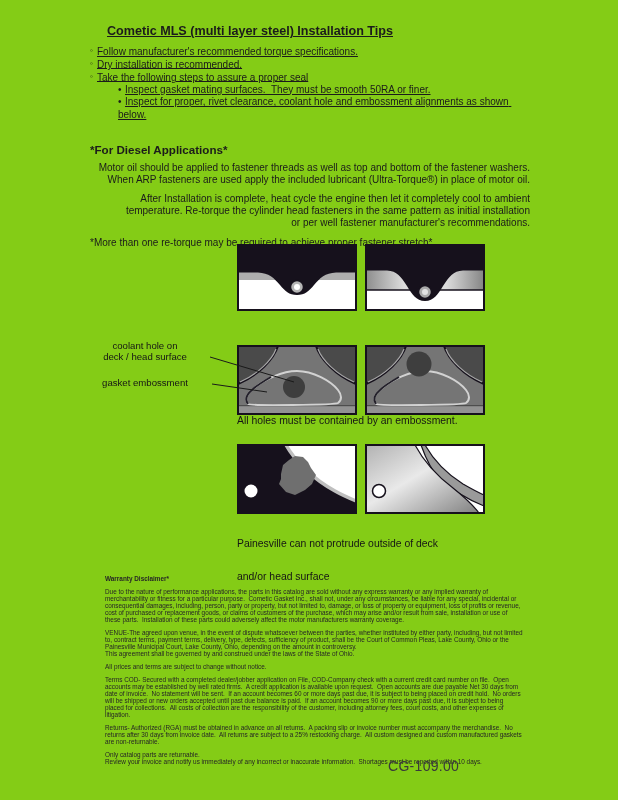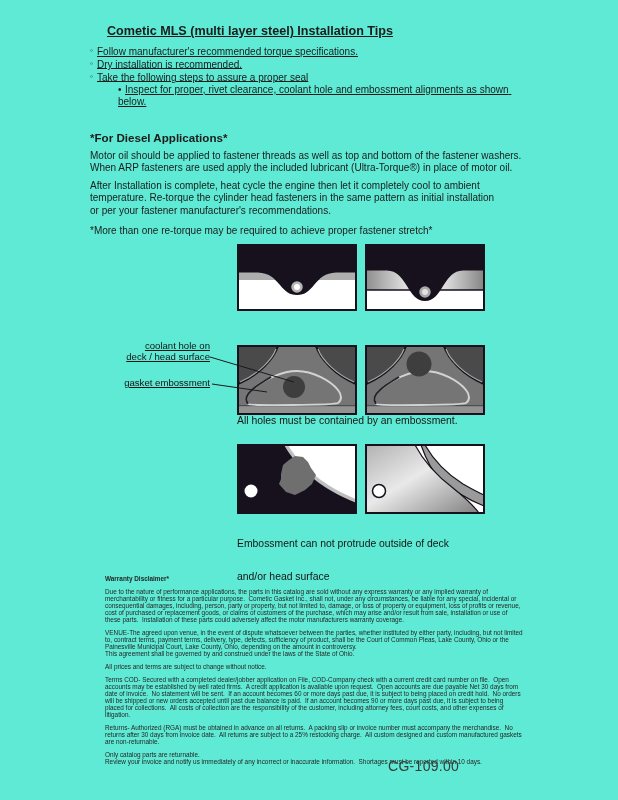--- a/index.html
+++ b/index.html
@@ -1,71 +1,72 @@
 <!DOCTYPE html>
 <html><head>
 <meta charset="utf-8">
 <style>
   html,body{margin:0;padding:0;background:#ffffff;}
   .page{
-    position:relative;width:618px;height:800px;background:#5eead4;
+    position:relative;width:618px;height:800px;background:#84cc16;
     font-family:"Liberation Sans",sans-serif;color:#1b1b1b;overflow:hidden;
   }
   
   .content{position:absolute;left:90px;top:24px;width:440px;}
   .title{font-size:12.6px;font-weight:bold;text-decoration:underline;margin:0 0 0 17px;}
   .bullets{margin-top:7px;font-size:10px;line-height:12.4px;text-decoration:underline;}
   .bullet-row{white-space:pre-wrap;}
   .open-dot{display:inline-block;font-size:8px;vertical-align:1.5px;width:7px;}
   .sub-row{margin-left:28px;white-space:pre-wrap;}
   .fill-dot{display:inline-block;font-size:10px;width:7px;}
   .diesel-h{font-size:11.6px;font-weight:bold;margin-top:22px;}
   .para{font-size:10px;line-height:12.3px;margin-top:6px;}
-  .para div{white-space:pre-wrap;}
+  .para div{white-space:pre-wrap;text-align:right;}
   .note{font-size:10px;margin-top:8px;white-space:pre-wrap;}
   
   .fig-label{position:absolute;width:120px;text-align:center;font-size:14.5px;letter-spacing:.3px;color:#121212;margin-top:16px;}
   .fig-box{position:absolute;width:120px;display:block;}
   .fig-caption{position:absolute;left:237px;font-size:10.4px;color:#151515;white-space:pre-wrap;}
   .col-l{left:237px;} .col-r{left:365px;}
-  .callout{position:absolute;text-align:right;font-size:9.6px;line-height:11px;color:#151515;text-decoration:underline;}
+  .callout{position:absolute;text-align:center;font-size:9.6px;line-height:11px;color:#151515;}
   .leader{position:absolute;left:205px;top:352px;pointer-events:none;}
   
   .fineprint{position:absolute;left:105px;top:575px;width:418px;font-size:6.4px;line-height:7px;color:#262626;}
   .fineprint .fp{white-space:pre-wrap;}
   .fp-head{font-weight:bold;}
   .fp-gap{margin-top:6px;}
   .doc-number{position:absolute;left:388px;top:758px;font-size:14px;color:#3a3a3a;letter-spacing:.3px;}
 </style>
 </head>
 <body>
 
 <div class="page">
 
   <div class="content">
     <h1 class="title">Cometic MLS (multi layer steel) Installation Tips</h1>
 
     <div class="bullets">
       <div class="bullet-row"><span class="open-dot">◦</span><span>Follow manufacturer's recommended torque specifications.</span></div>
       <div class="bullet-row"><span class="open-dot">◦</span><span>Dry installation is recommended.</span></div>
       <div class="bullet-row"><span class="open-dot">◦</span><span>Take the following steps to assure a proper seal</span></div>
+      <div class="sub-row"><span class="fill-dot">•</span><span>Inspect gasket mating surfaces.  They must be smooth 50RA or finer.</span></div>
       <div class="sub-row"><span class="fill-dot">•</span><span>Inspect for proper, rivet clearance, coolant hole and embossment alignments as shown below.</span></div>
     </div>
 
     <div class="diesel-h">*For Diesel Applications*</div>
 
     <div class="para">
       <div>Motor oil should be applied to fastener threads as well as top and bottom of the fastener washers.</div>
       <div>When ARP fasteners are used apply the included lubricant (Ultra-Torque®) in place of motor oil.</div>
     </div>
 
     <div class="para">
       <div>After Installation is complete, heat cycle the engine then let it completely cool to ambient</div>
       <div>temperature. Re-torque the cylinder head fasteners in the same pattern as initial installation</div>
-      <div>or per your fastener manufacturer's recommendations.</div>
+      <div>or per well fastener manufacturer's recommendations.</div>
     </div>
 
     <div class="note">*More than one re-torque may be required to achieve proper fastener stretch*</div>
   </div>
 
   <div class="fig-label col-l" style="top:229px">RIGHT</div>
   <div class="fig-label col-r" style="top:229px">WRONG</div>
 
   <svg class="fig-box col-l" style="top:244px" viewBox="0 0 120 67">
     <rect x="1" y="1" width="118" height="65" fill="#ffffff"></rect>
@@ -162,21 +163,21 @@
       </linearGradient>
     </defs>
     <rect x="1" y="1" width="118" height="68" fill="#ffffff"></rect>
     <path d="M60,1 C68,15 82,30 98,40 C105,44 112,48 119,51 V62 C104,56 88,47 74,34 C67,27 61,15 56,1 Z" fill="#9a9a9a" stroke="#16111c" stroke-width="1.2"></path>
     <path d="M1,1 H50 C58,16 72,32 88,44 C98,52 108,61 114,69 H1 Z" fill="url(#gdeck)" stroke="#16111c" stroke-width="1.2"></path>
     <circle cx="14" cy="47" r="6.5" fill="#ffffff" stroke="#16111c" stroke-width="1.5"></circle>
     <rect x="1" y="1" width="118" height="68" fill="none" stroke="#16111c" stroke-width="2"></rect>
   </svg>
 
   <div class="fig-caption" style="top:516px">
-    <div>Embossment can not protrude outside of deck</div>
+    <div>Painesville can not protrude outside of deck</div>
     <div>and/or head surface</div>
   </div>
 
   <div class="fineprint">
     <div class="fp fp-head">Warranty Disclaimer*</div>
     <div class="fp fp-gap">Due to the nature of performance applications, the parts in this catalog are sold without any express warranty or any implied warranty of merchantability or fitness for a particular purpose.  Cometic Gasket Inc., shall not, under any circumstances, be liable for any special, incidental or consequential damages, including, person, party or property, but not limited to, damage, or loss of property or equipment, loss of profits or revenue, cost of purchased or replacement goods, or claims of customers of the purchase, which may arise and/or result from sale, installation or use of these parts.  Installation of these parts could adversely affect the motor manufacturers warranty coverage.</div>
     <div class="fp fp-gap">VENUE-The agreed upon venue, in the event of dispute whatsoever between the parties, whether instituted by either party, including, but not limited to, contract terms, payment terms, delivery, type, defects, sufficiency of product, shall be the Court of Common Pleas, Lake County, Ohio or the Painesville Municipal Court, Lake County, Ohio, depending on the amount in controversy.</div>
     <div class="fp">This agreement shall be governed by and construed under the laws of the State of Ohio.</div>
     <div class="fp fp-gap">All prices and terms are subject to change without notice.</div>
     <div class="fp fp-gap">Terms COD- Secured with a completed dealer/jobber application on File, COD-Company check with a current credit card number on file.  Open accounts may be established by well rated firms.  A credit application is available upon request.  Open accounts are due payable Net 30 days from date of invoice.  No statement will be sent.  If an account becomes 60 or more days past due, it is subject to being placed on credit hold.  No orders will be shipped or new orders accepted until past due balance is paid.  If an account becomes 90 or more days past due, it is subject to being placed for collections.  All costs of collection are the responsibility of the customer, including attorney fees, court costs, and other expenses of litigation.</div>

